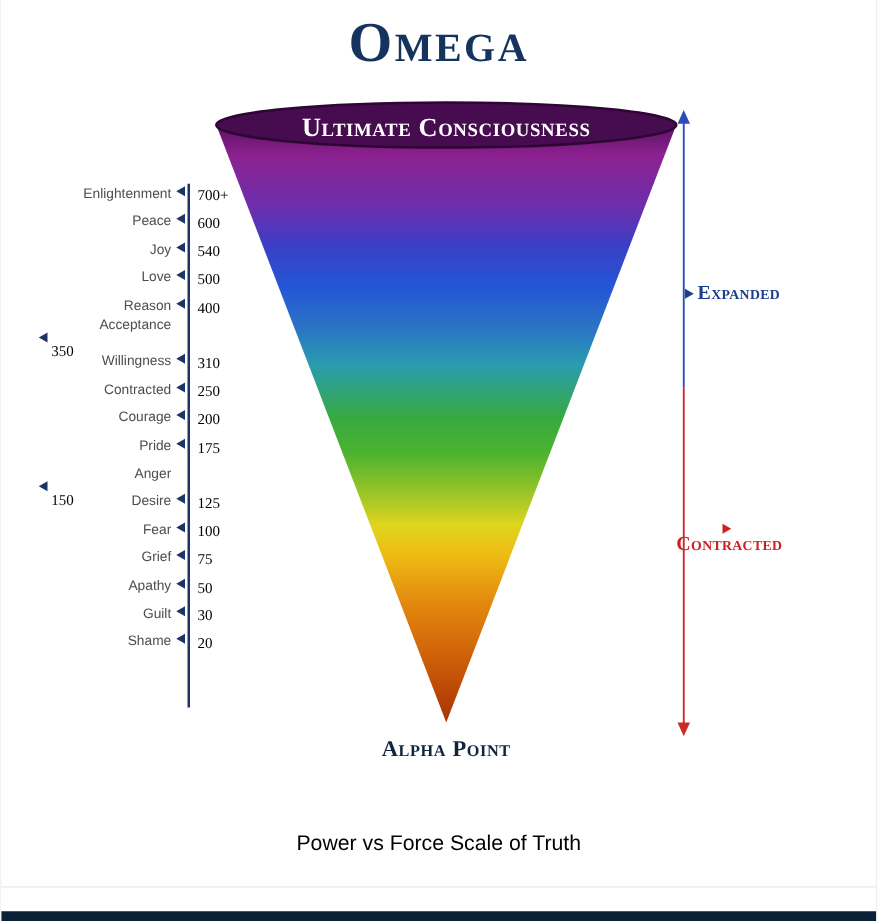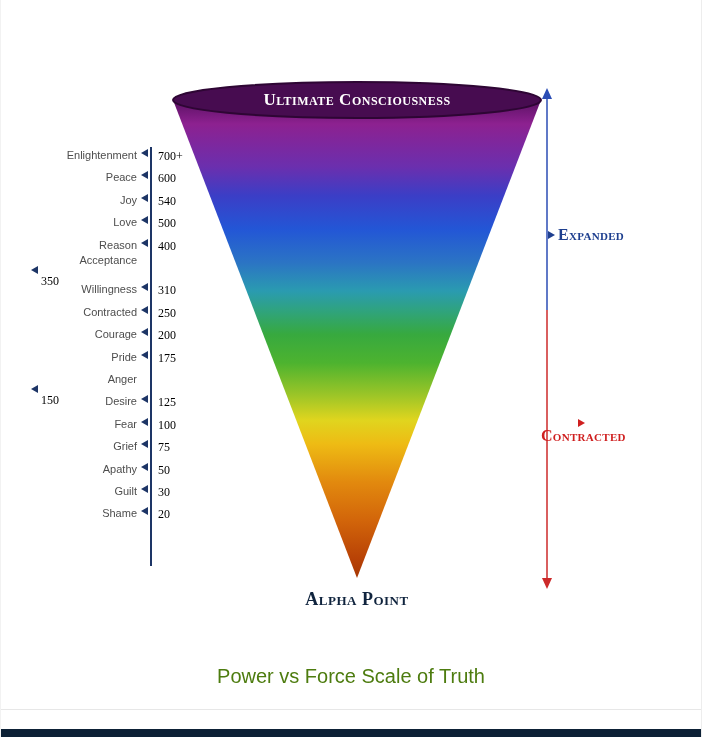--- a/index.html
+++ b/index.html
@@ -10,21 +10,21 @@
   }
   .title{
     position:absolute;top:8px;left:0;width:700px;margin:0;text-align:center;
     font-family:"Liberation Serif",serif;font-variant:small-caps;font-weight:600;
     font-size:45px;letter-spacing:2px;color:#14335F;
   }
   .diagram{position:absolute;top:0;left:0;}
   .cone-top-label{
     position:absolute;top:90px;left:171px;width:370px;text-align:center;color:#ffffff;
     font-family:"Liberation Serif",serif;font-variant:small-caps;font-weight:600;
-    font-size:17px;letter-spacing:0.5px;
+    font-size:21px;letter-spacing:0.5px;
   }
   .alpha-label{
     position:absolute;top:589px;left:171px;width:370px;text-align:center;
     font-family:"Liberation Serif",serif;font-variant:small-caps;font-weight:700;
     font-size:18px;letter-spacing:0.5px;color:#10243E;
   }
   .scale-row{position:absolute;left:30px;height:16px;display:flex;align-items:flex-start;}
   .scale-label{
     box-sizing:border-box;width:110px;text-align:right;font-size:11px;color:#4D4D4D;
     padding-right:4px;white-space:nowrap;
@@ -43,30 +43,31 @@
     font-size:16px;letter-spacing:0.3px;
   }
   .axis-label .tri{
     width:0;height:0;border-top:4px solid transparent;border-bottom:4px solid transparent;
     border-left:7px solid currentColor;margin-right:3px;
   }
   .axis-label.expanded{left:547px;top:226px;}
   .axis-label.contracted{left:540px;top:419px;flex-direction:column;}
   .caption{
     position:absolute;top:665px;left:0;width:700px;text-align:center;
-    font-size:20px;color:#4d7c0f;
+    font-size:17px;color:#000000;
   }
   .separator{position:absolute;top:709px;left:0;width:700px;height:1px;background:#E7E7E7;}
   .footer-bar{position:absolute;top:729px;left:0;width:700px;height:8px;background:#0D2136;}
 </style>
 </head>
 <body>
 
 <div class="page">
 
+  <h1 class="title">Omega</h1>
 
   <svg class="diagram" width="702" height="737" viewBox="0 0 702 737" xmlns="http://www.w3.org/2000/svg">
     <defs>
       <linearGradient id="coneGrad" x1="0" y1="0" x2="0" y2="1">
           <stop offset="0" stop-color="#5A1163"></stop>
           <stop offset="0.05" stop-color="#8D2190"></stop>
           <stop offset="0.14" stop-color="#6B2FAE"></stop>
           <stop offset="0.2" stop-color="#3B3EC6"></stop>
           <stop offset="0.27" stop-color="#2356D6"></stop>
           <stop offset="0.34" stop-color="#2B74C4"></stop>

